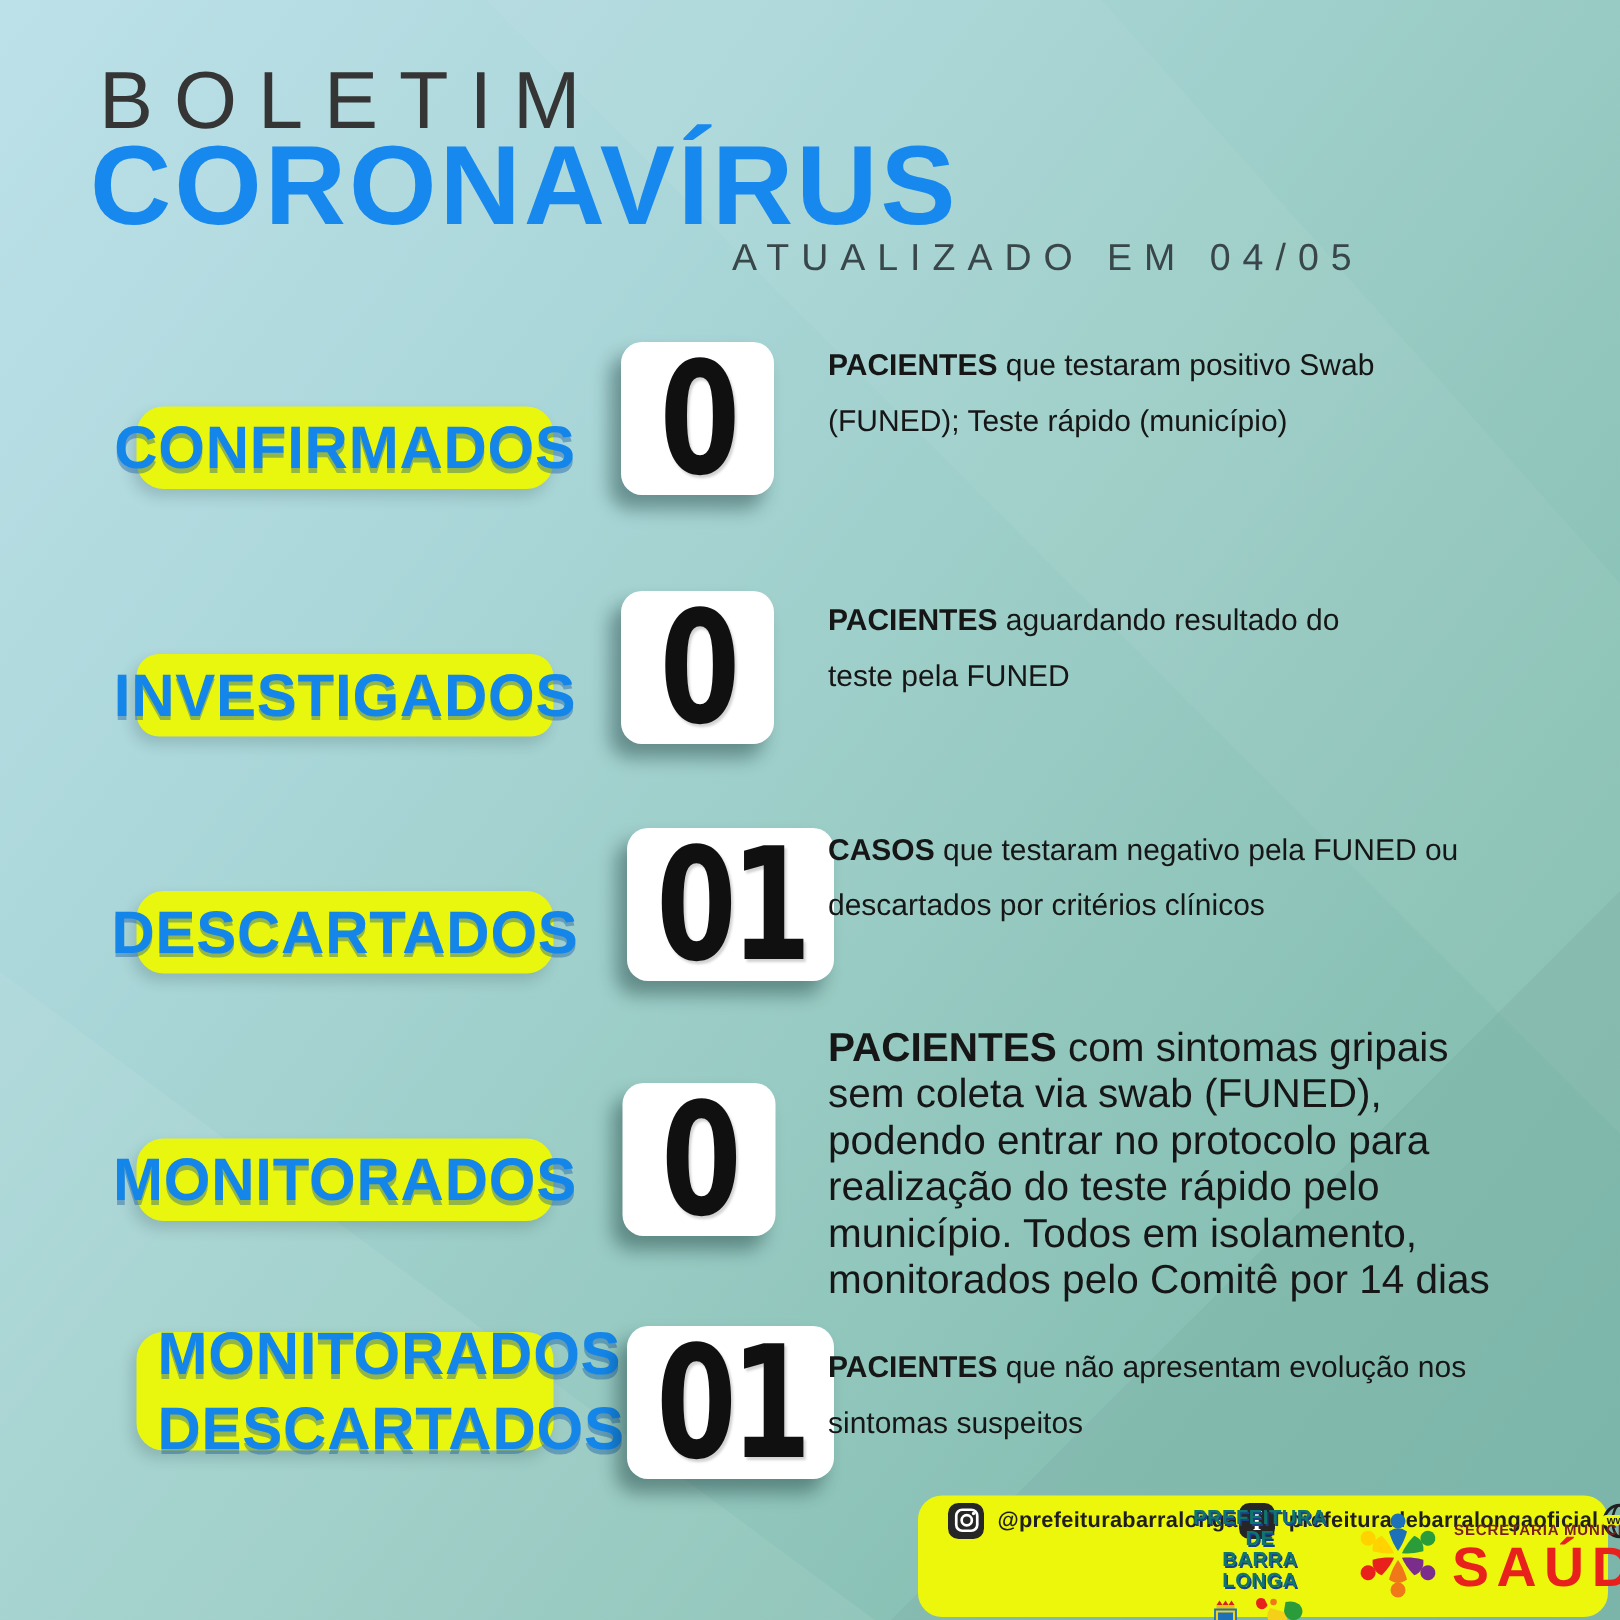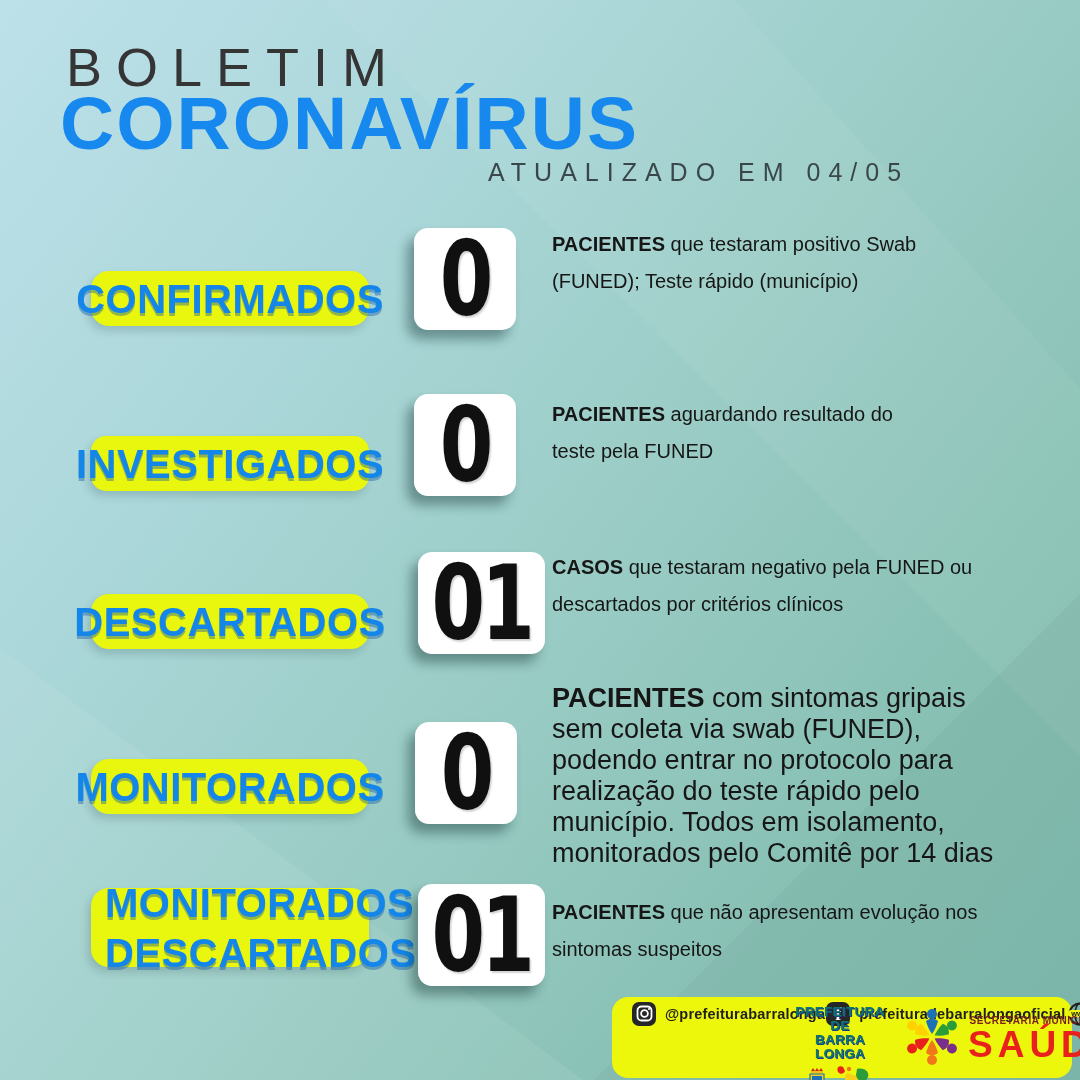--- a/index.html
+++ b/index.html
@@ -37,21 +37,21 @@
     line-height:1.25;
     text-shadow:0 3px 0 rgba(16,84,160,0.40);
   }
   .pill.two-line{height:79px;}
 
   .card{
     position:absolute;width:102px;height:102px;background:#ffffff;border-radius:14px;
     display:flex;align-items:center;justify-content:center;
     box-shadow:-7px 9px 12px rgba(10,40,40,0.40);
   }
-  .card.wide{width:127px;}
+  .card.wide{width:138px;}
   .num{
     font-family:"DejaVu Sans",sans-serif;font-weight:bold;color:#101010;
     font-size:104px;line-height:100px;letter-spacing:-5px;
     transform:scaleX(0.74);text-shadow:2px 2px 2px rgba(0,0,0,0.18);
   }
 
   .desc{
     position:absolute;left:552px;color:#161616;
     font-size:20px;line-height:37px;
   }

